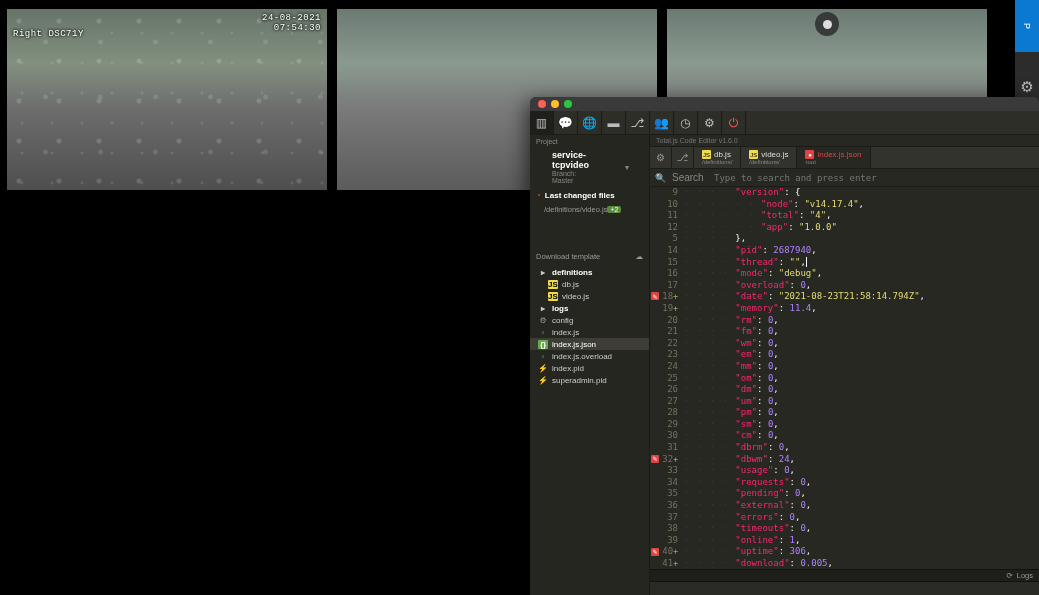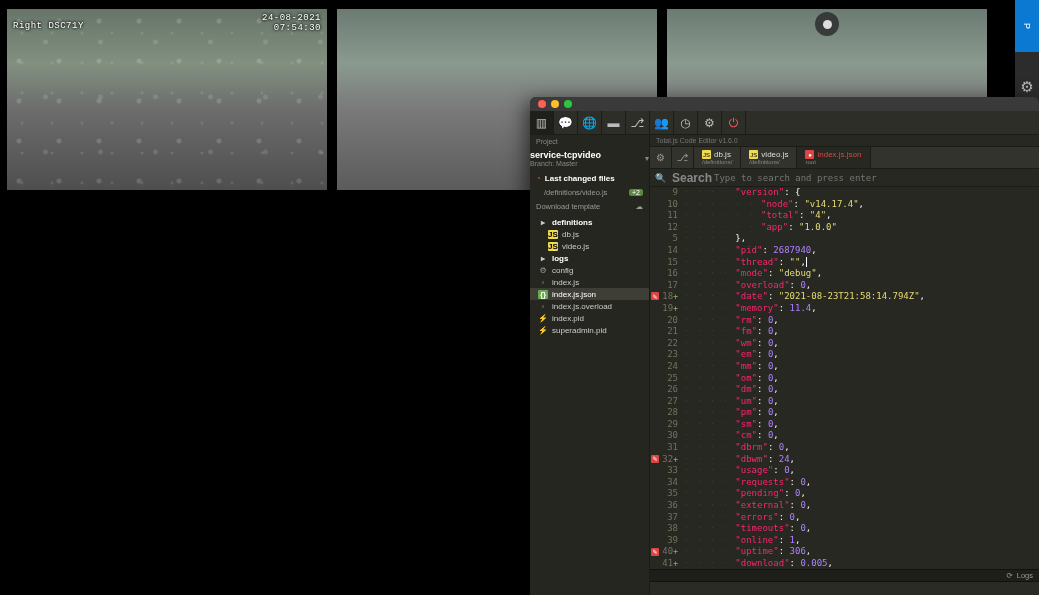--- a/index.html
+++ b/index.html
@@ -41,21 +41,21 @@
               linear-gradient(180deg,#657567 0%,#829080 30%,#6d6d6d 55%,#4e4e4e 100%);
   background-size: 40px 40px, 55px 55px, 30px 30px, 100% 100%;
 }
 .video-tile .overlay-top-left,
 .video-tile .overlay-top-right,
 .video-tile .overlay-bot-left {
   position: absolute;
   text-shadow: 0 0 3px #000,0 0 3px #000;
   white-space: pre;
 }
-.video-tile .overlay-top-left { top:12px; left:6px; }
+.video-tile .overlay-top-left { top:20px; left:6px; }
 .video-tile .overlay-top-right { top:4px; right:6px; text-align:right; }
 .video-tile .overlay-bot-left { bottom:6px; left:6px; }
 .right-panel {
   position: absolute;
   top: 0; right: 0;
   width: 24px;
   height: 595px;
   background: #2c2c2c;
   display: flex;
   flex-direction: column;
@@ -126,38 +126,38 @@
   display:flex;flex-direction:column;
   font-size:8px;
   color:#ccc;
 }
 .sidebar .section-label {
   padding: 3px 6px 1px;
   color:#888;
   font-size:7px;
 }
 .sidebar .project-head {
-  padding: 4px 0;
+  padding: 4px 22px;
   display:flex;align-items:center;justify-content:space-between;gap:36px;
 }
 .sidebar .project-name { font-size:9px;font-weight:bold;color:#fff;}
 .sidebar .branch {font-size:7px;color:#888;}
 .sidebar .last-changed {
   display:flex;align-items:center;gap:4px;
   padding:3px 6px;font-size:8px;color:#fff;font-weight:bold;
 }
 .sidebar .last-changed .clock{color:#c94f4f;}
 .sidebar .file-path {
   padding:2px 6px 2px 14px;color:#999;font-size:7.5px;
-  display:flex;justify-content:space-between;align-items:center;
+  display:flex;justify-content:flex-start;align-items:center;
 }
 .sidebar .file-path .badge{background:#5a8a3c;color:#fff;border-radius:2px;padding:0 3px;font-size:7px;}
 .sidebar .dl-template{
   padding:3px 6px;color:#999;font-size:7.5px;
-  display:flex;justify-content:space-between;align-items:center;
+  display:flex;justify-content:space-between;align-items:center;margin-top:33px;
 }
 .sidebar .tree { flex:1;padding:2px 0;}
 .sidebar .tree-row {
   display:flex;align-items:center;gap:4px;
   padding:1.5px 6px 1.5px 8px;
   cursor:pointer;
   white-space: nowrap;
 }
 .sidebar .tree-row.indent1{padding-left:18px;}
 .sidebar .tree-row.folder{font-weight:bold;color:#fff;}
@@ -207,21 +207,21 @@
 .tabs .tico{width:9px;height:9px;display:inline-flex;align-items:center;justify-content:center;font-size:6px;border-radius:1px;}
 .tico.js{background:#f0db4f;color:#000;}
 .tico.red{background:#d44;color:#fff;}
 .tabs .mod{color:#d44;}
 .searchbar{
   height:18px;
   display:flex;align-items:center;
   border-bottom:1px solid #1b1c18;
 }
 .searchbar .sicon{width:22px;text-align:center;color:#888;font-size:9px;}
-.searchbar .slabel{font-size:12px;color:#888;width:34px;font-weight:bold;}
+.searchbar .slabel{font-size:10px;color:#888;width:34px;}
 .searchbar input{
   flex:1;background:transparent;border:none;outline:none;
   color:#777;font-size:9px;font-family:Menlo,Consolas,monospace;margin-left:8px;
 }
 .code-wrap{
   flex:1;overflow:hidden;position:relative;
   display:flex;
 }
 .markers{
   width:10px;background:#272822;

